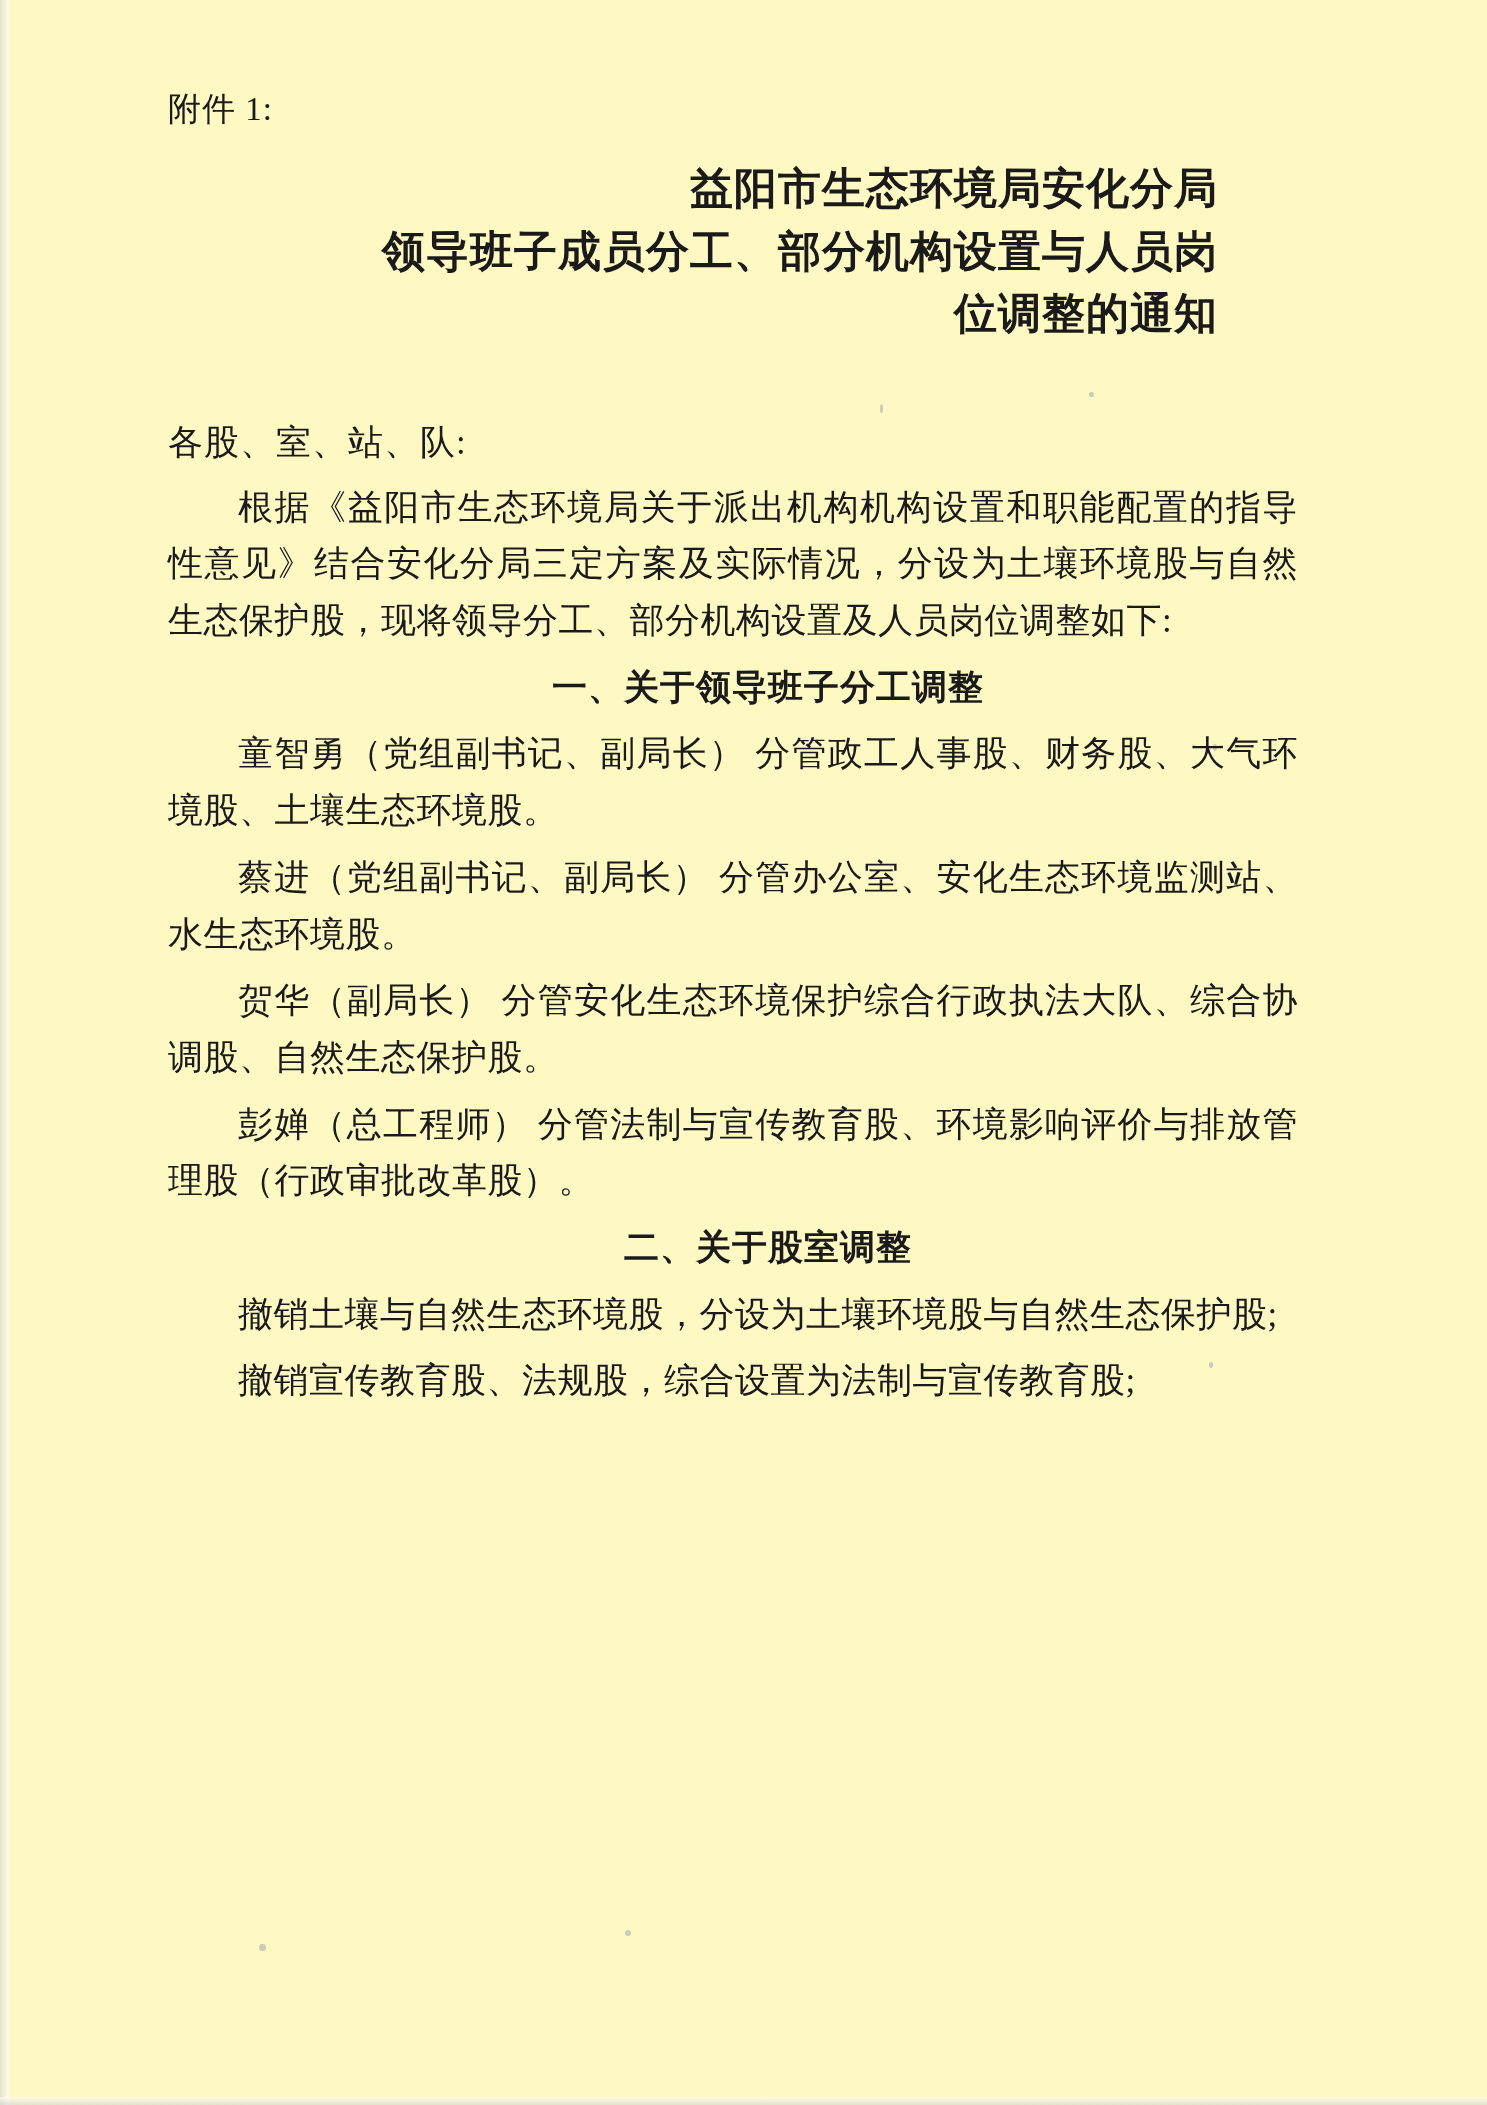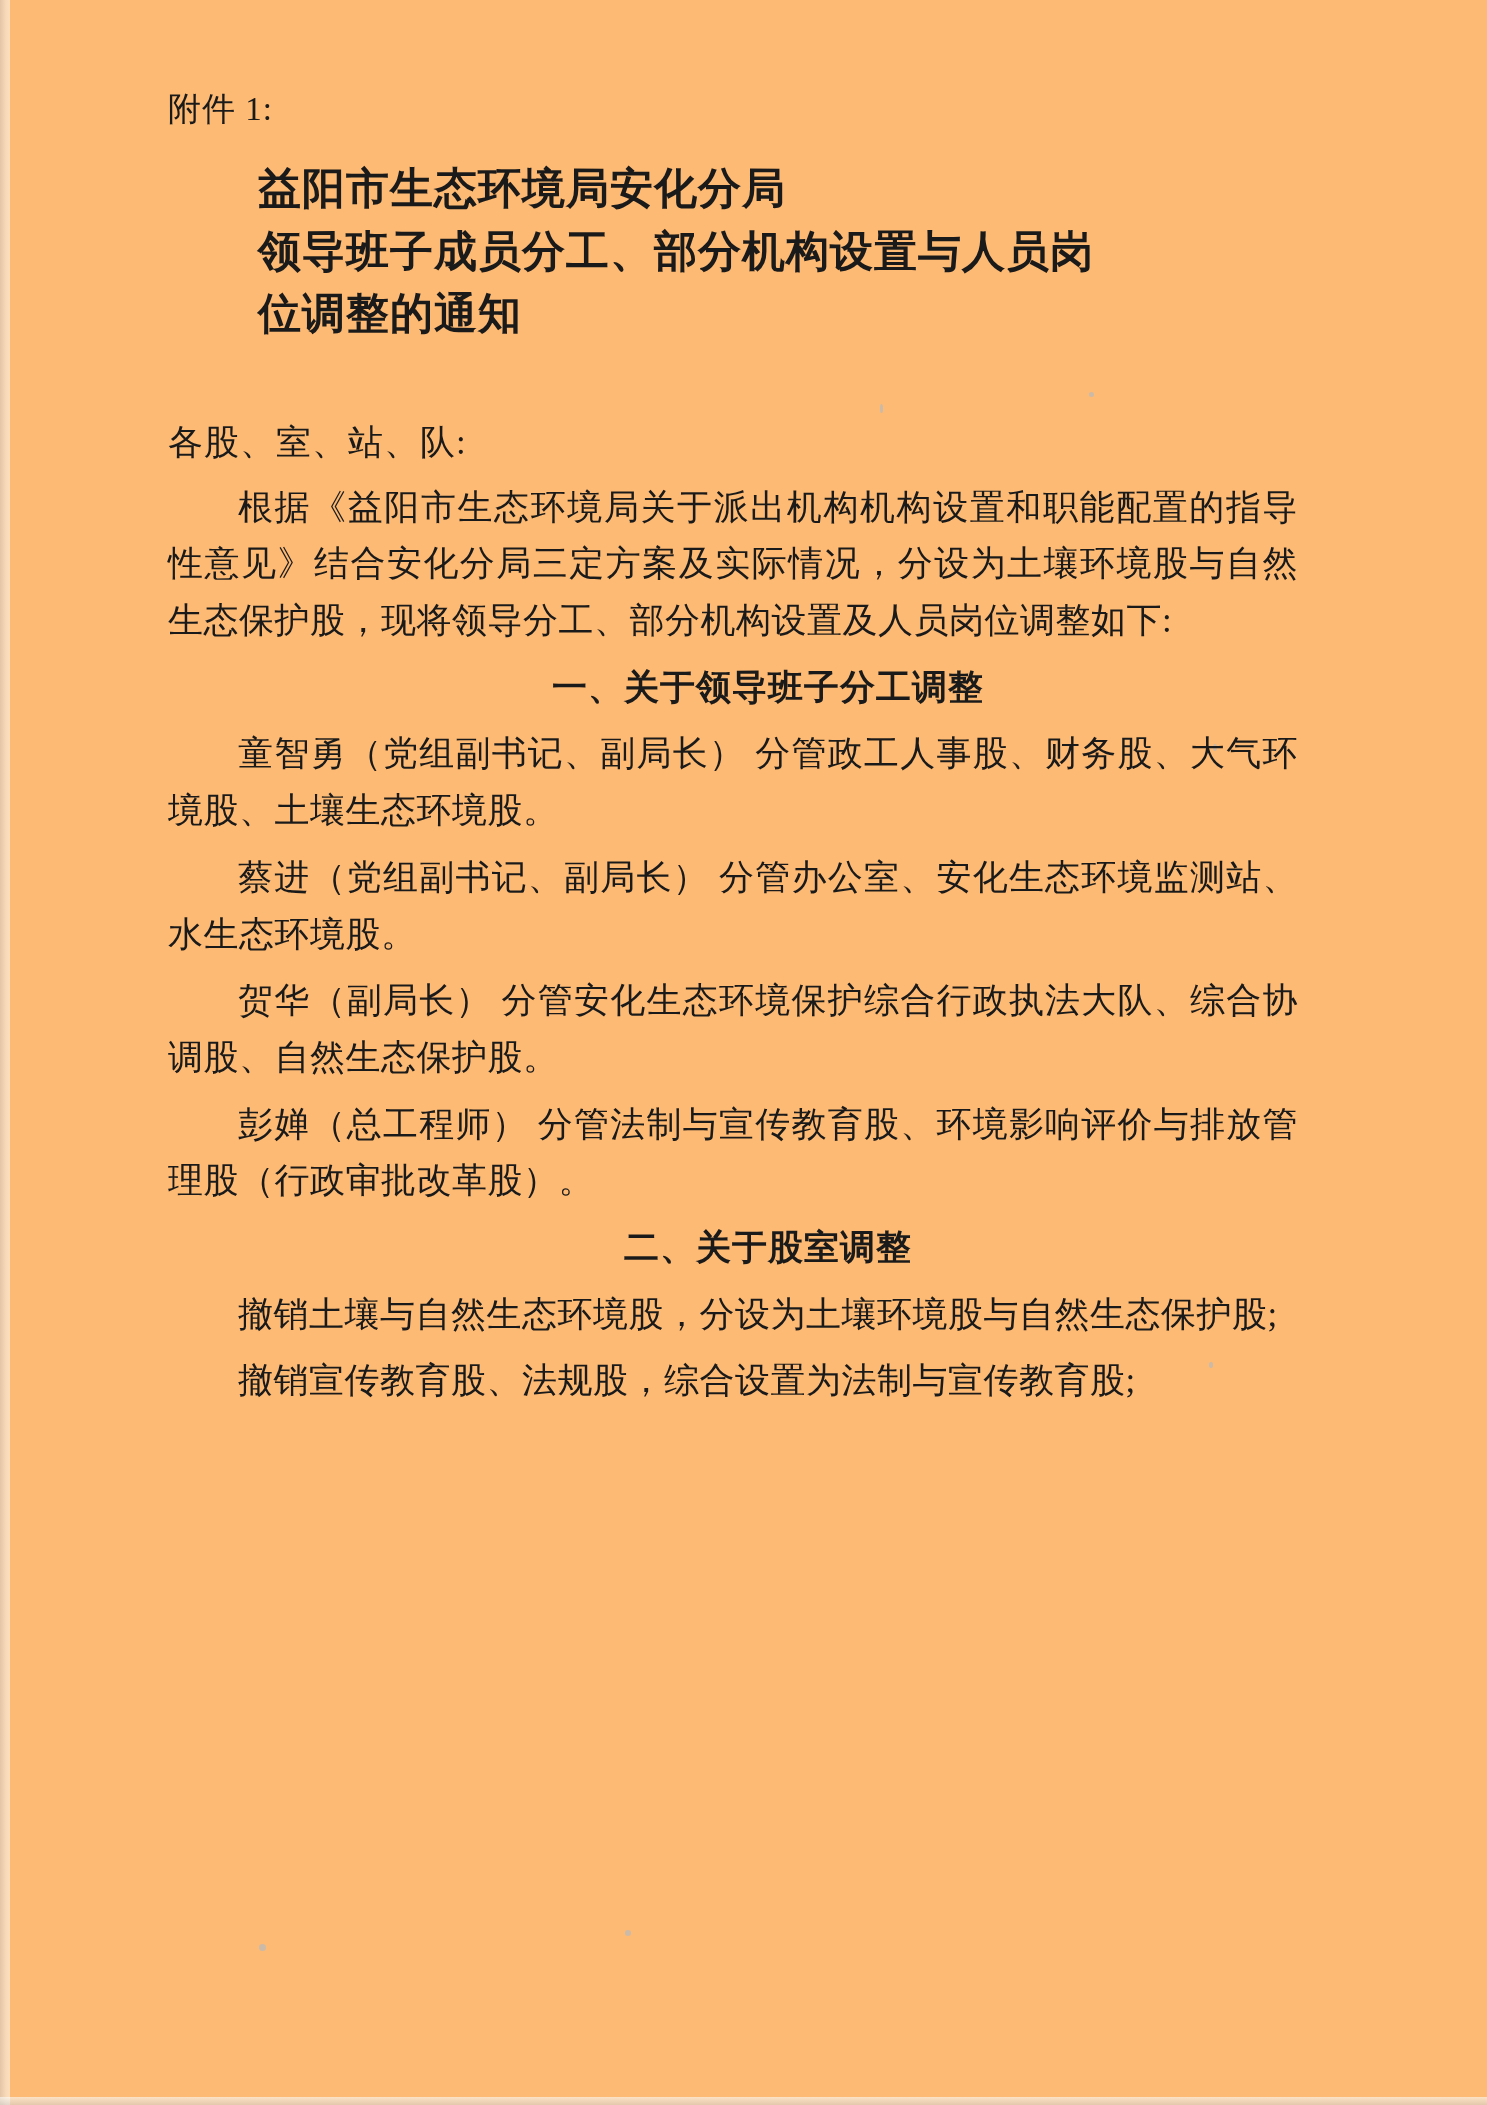--- a/index.html
+++ b/index.html
@@ -11,21 +11,21 @@
     width: 1487px;
     height: 2105px;
     position: relative;
     font-family: "Liberation Serif", "DejaVu Serif", serif;
     color: #1a1a1a;
     overflow: hidden;
   }
   .page {
     position: absolute;
     inset: 0;
-    background: #fdba74;
+    background: #fef9c3;
   }
   .paper-edge-left {
     position: absolute;
     left: 0;
     top: 0;
     width: 10px;
     height: 100%;
     background: linear-gradient(to right, #cfcfcf 0%, #f4f4f2 60%, #fdfdfb 100%);
     opacity: .55;
   }
@@ -46,21 +46,21 @@
   }
 
   .attachment-label {
     font-size: 33px;
     letter-spacing: 1px;
     line-height: 1.4;
     margin-bottom: 26px;
   }
 
   .doc-title {
-    text-align: left;
+    text-align: right;
     font-weight: bold;
     font-size: 43px;
     line-height: 1.45;
     letter-spacing: 1px;
     margin: 0 auto;
     width: 960px;
     padding-left: 10px;
   }
   .doc-title .line1 { display: block; }
   .doc-title .line2 { display: block; }

